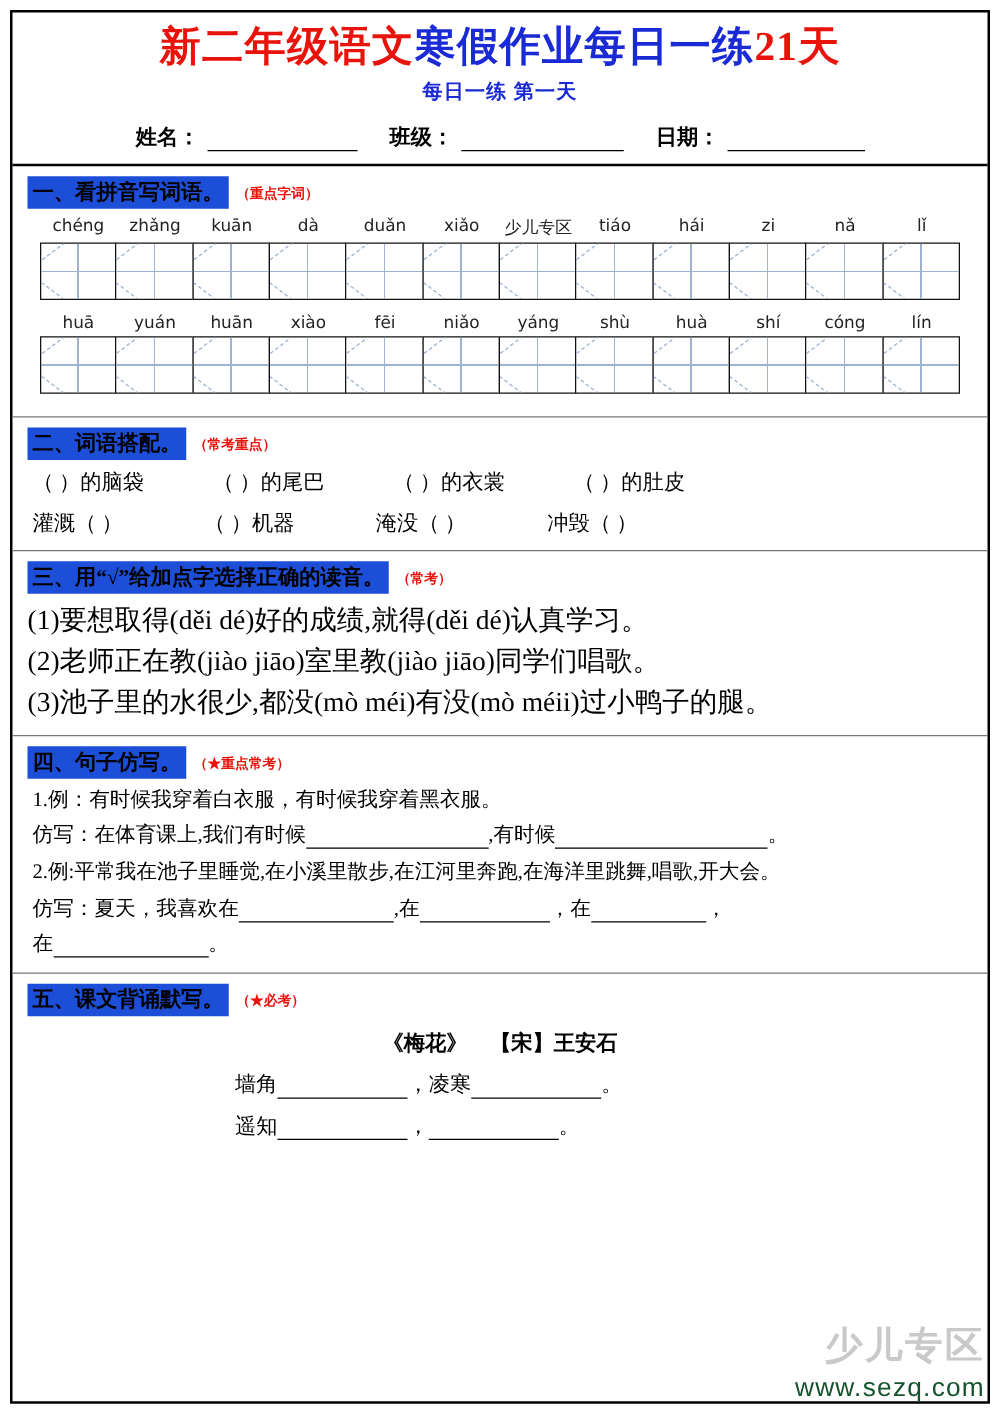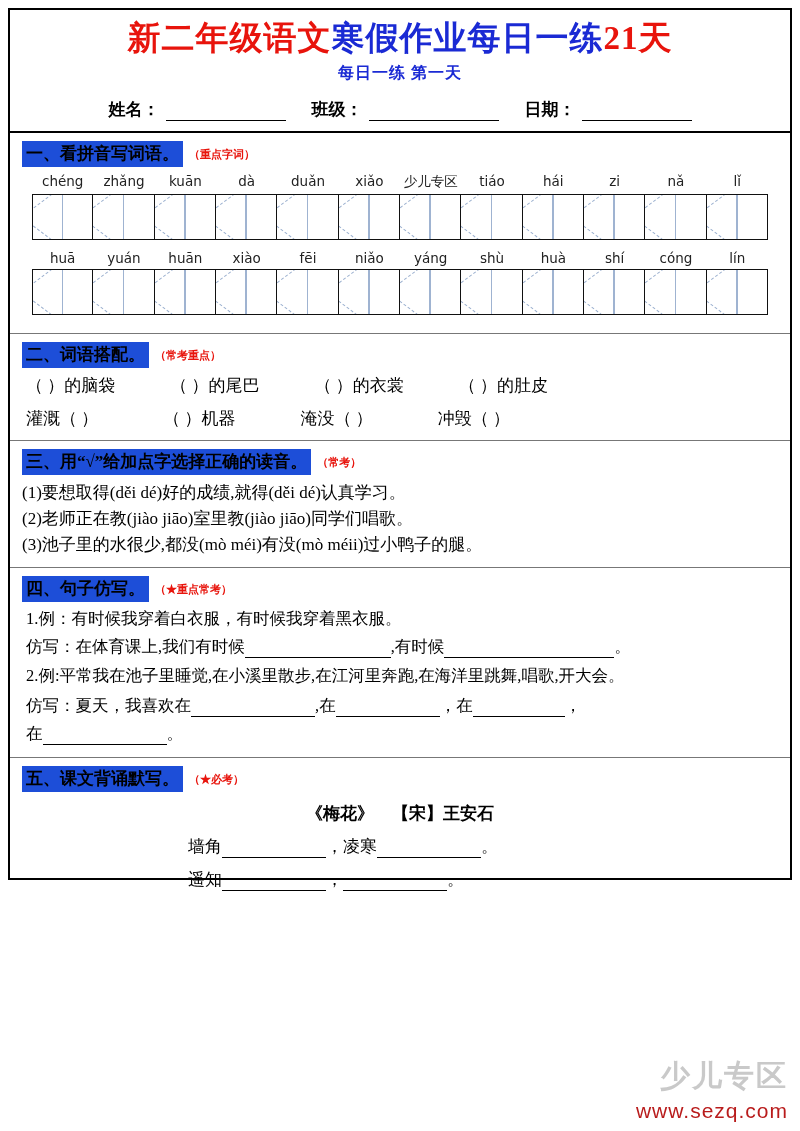--- a/index.html
+++ b/index.html
@@ -7,21 +7,21 @@
   body {
     width: 800px; height: 1131px;
     background: #ffffff;
     font-family: "Liberation Serif", serif;
     position: relative;
     overflow: hidden;
   }
   .page {
     position: absolute;
     left: 8px; top: 8px;
-    width: 784px; height: 872px;
+    width: 784px; height: 1115px;
     border: 2px solid #000;
     background: #fff;
   }
   
   .header {
     border-bottom: 2px solid #000;
     padding: 8px 0 6px 0;
   }
   .title {
     text-align: center;
@@ -135,21 +135,21 @@
     margin: 4px 0 2px 6px;
     white-space: nowrap;
     gap: 29px;
   }
   .s2row .item { margin-right: 26px; }
   .s2row2 { margin-top: 10px; }
   .s2row2 .item { margin-right: 36px; }
 
   
   .qline {
-    font-size: 17px;
+    font-size: 22px;
     margin: 3px 0 3px 2px;
     white-space: nowrap;
   }
 
   
   .s4line {
     font-size: 16.5px;
     margin: 6px 0 4px 6px;
     display: flex;
     align-items: flex-end;
@@ -187,21 +187,21 @@
   }
   .wm .big {
     font-size: 30px;
     font-weight: bold;
     color: #c9c9c9;
     letter-spacing: 2px;
     font-family: "Liberation Sans", sans-serif;
   }
   .wm .small {
     font-size: 21px;
-    color: #b91c1c;
+    color: #14532d;
     font-family: "Liberation Sans", sans-serif;
     letter-spacing: 1px;
     margin-top: 2px;
   }
 </style>
 </head>
 <body>
 
 <div class="page">
 

